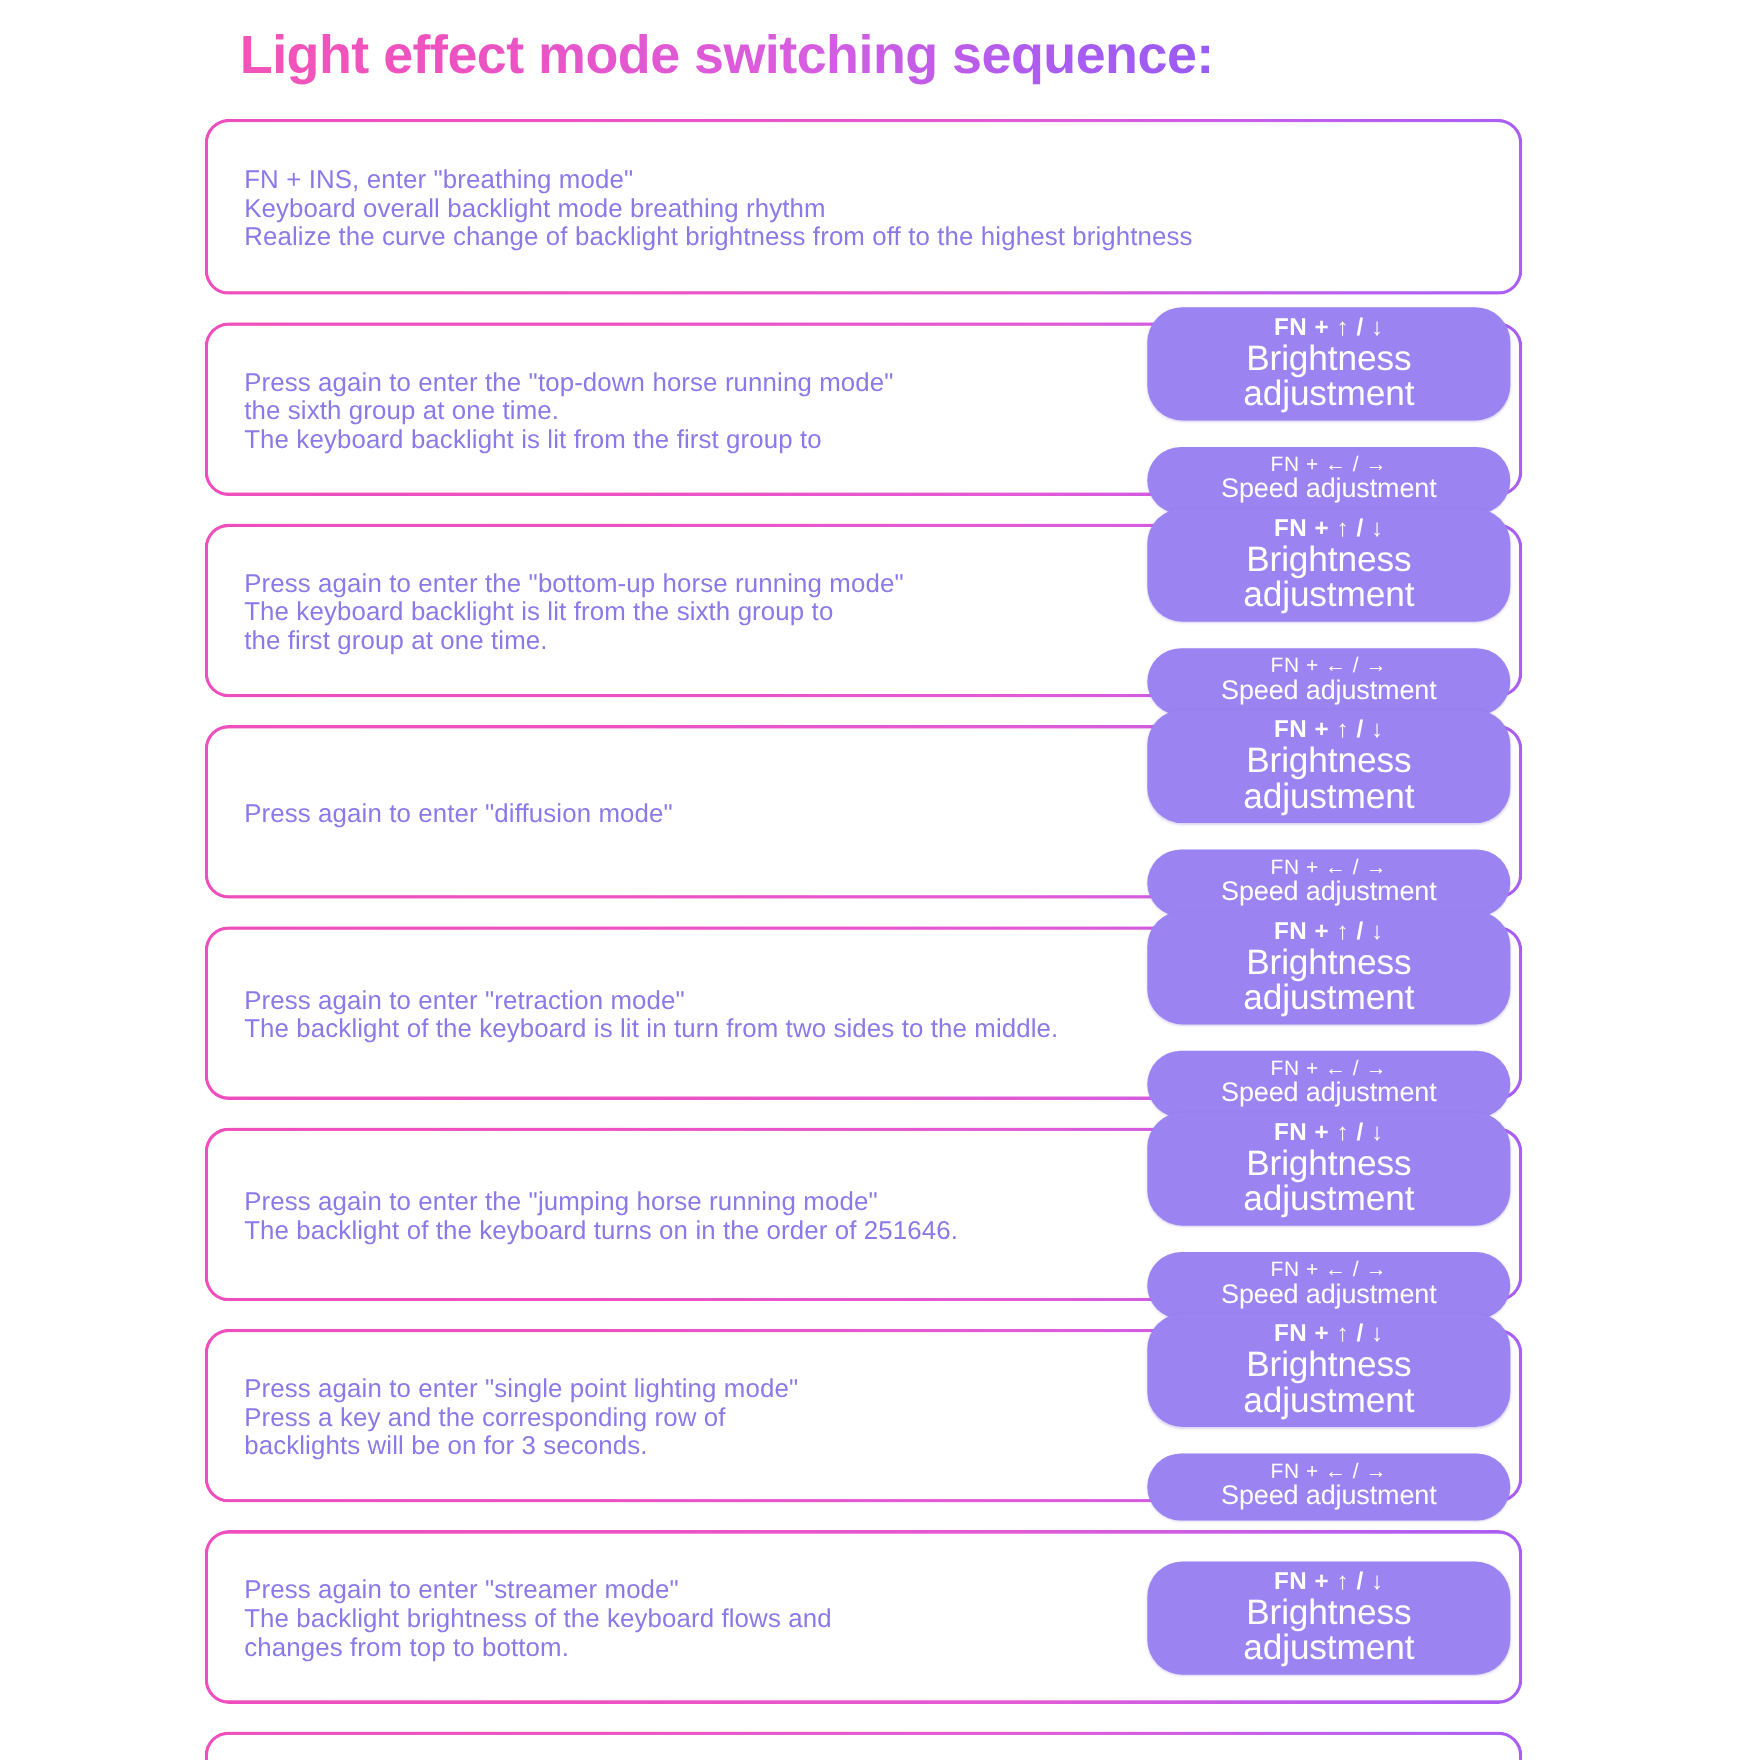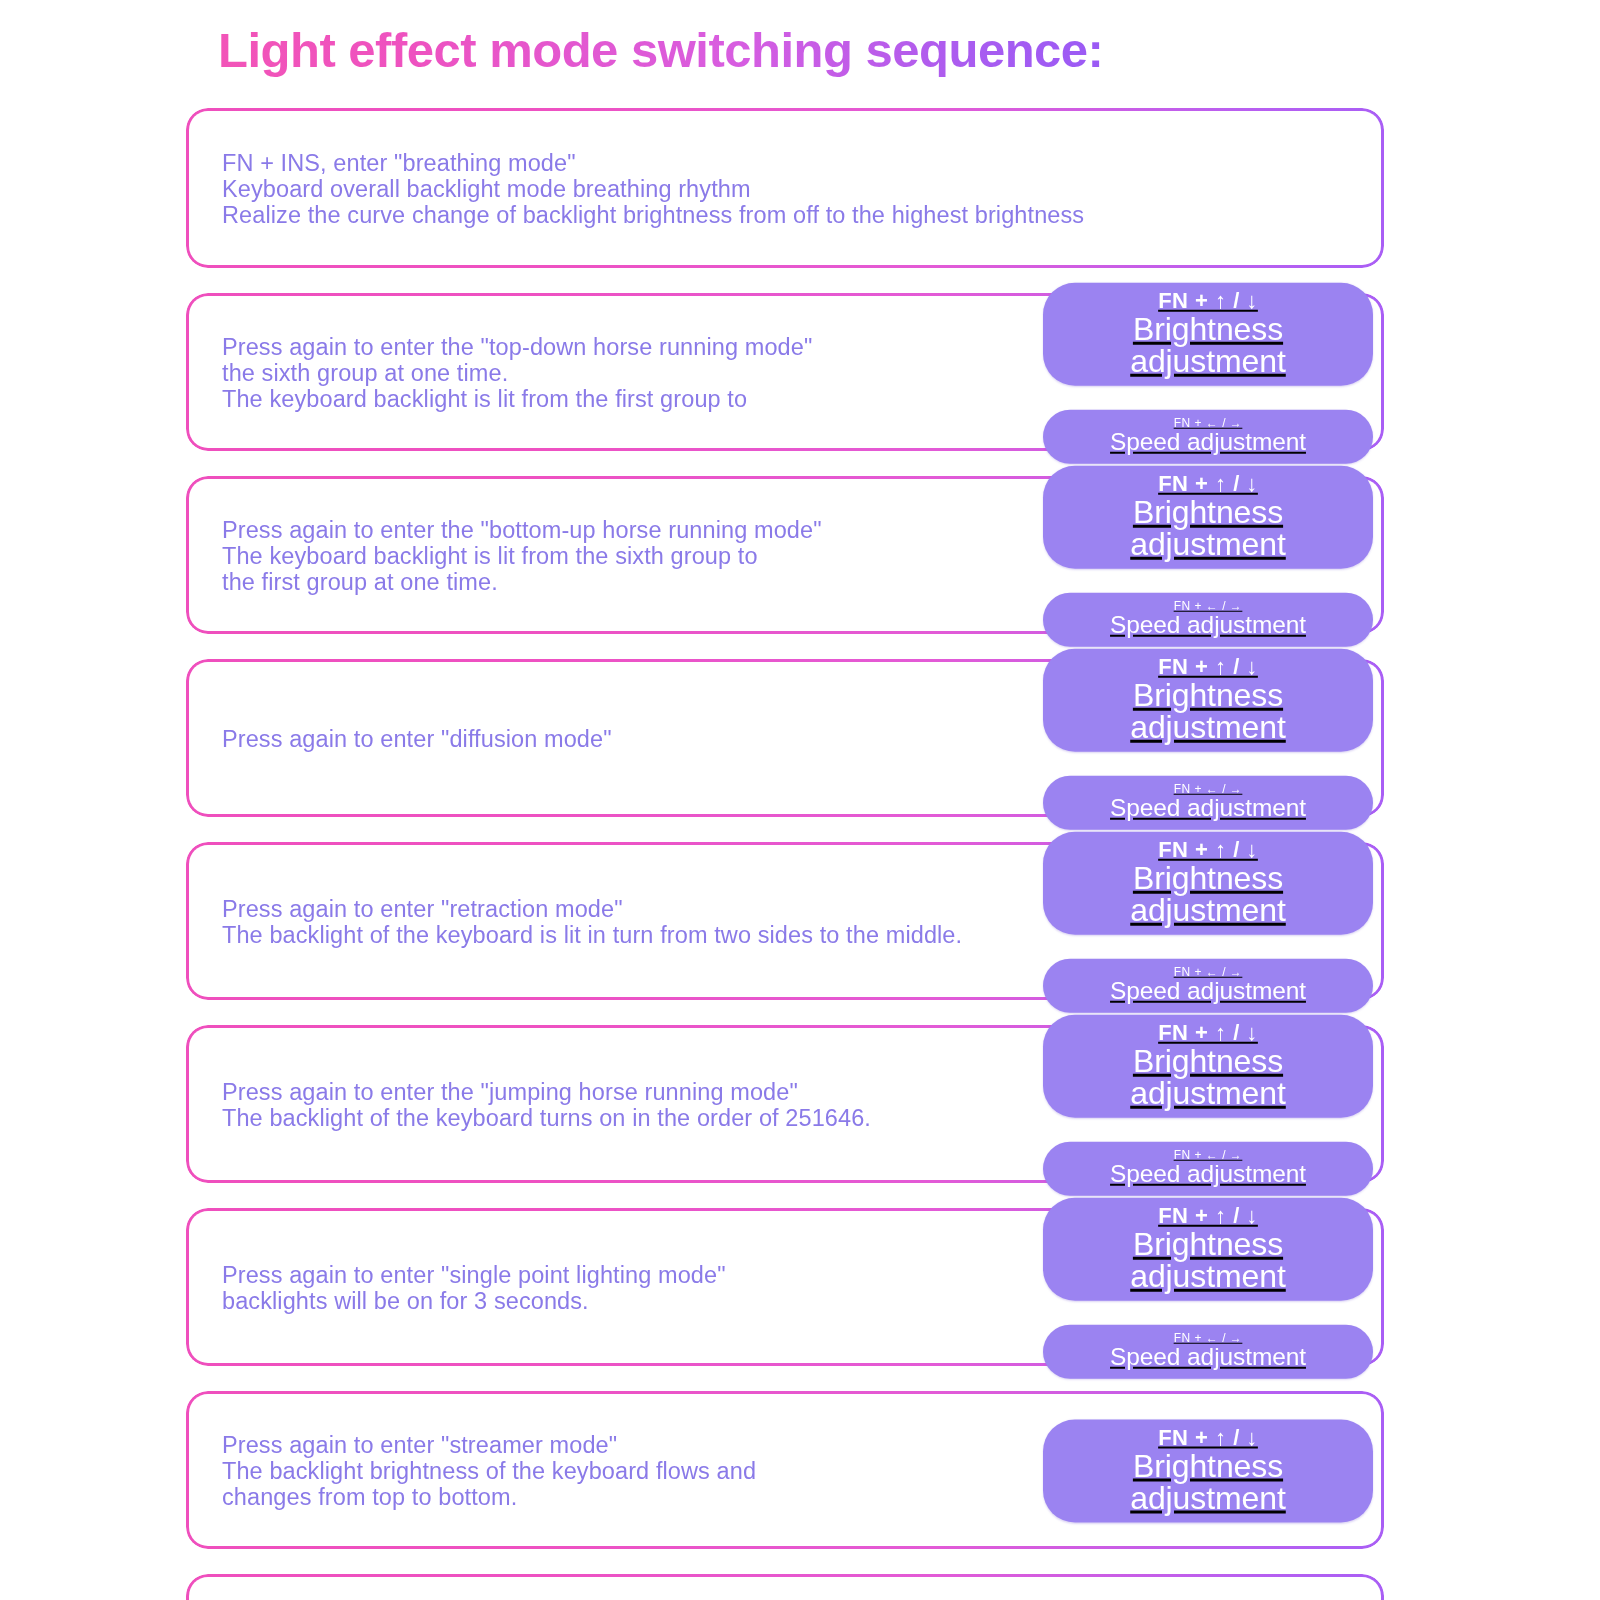--- a/index.html
+++ b/index.html
@@ -89,21 +89,20 @@
   
   .btn-col {
     position: absolute;
     right: -19px;
     top: 50%;
     transform: translateY(-50%);
     display: flex;
     flex-direction: column;
     gap: 24px;
     z-index: 3;
-    text-decoration: underline;
   }
 
   .pill {
     width: 330px;
     border-radius: 32px;
     background: #9b83f1;
     color: #ffffff;
     text-align: center;
     padding: 7px 10px 9px 10px;
     line-height: 1.0;
@@ -116,21 +115,21 @@
     font-weight: bold;
     letter-spacing: 0.5px;
     margin-bottom: 1px;
   }
   .pill .l2 {
     display: block;
     font-size: 32px;
     letter-spacing: -0.1px;
   }
 
-  .pill.speed .l1 { font-size: 12px; font-weight: normal; }
+  .pill.speed .l1 { font-size: 19px; font-weight: normal; }
   .pill.speed .l2 { font-size: 24.5px; }
 
   
   .card.h1 .card-body { min-height: 110px; }
   .card.h2 .card-body { min-height: 108px; }
   .card.h3 .card-body { min-height: 108px; }
   .card.h4 .card-body { min-height: 108px; }
   .card.h5 .card-body { min-height: 108px; }
   .card.h6 .card-body { min-height: 108px; }
   .card.h7 .card-body { min-height: 108px; }
@@ -241,20 +240,21 @@
               <span class="l1">FN + ← / →</span>
               <span class="l2">Speed adjustment</span>
             </div>
           </div>
         </div>
       </div>
       <div class="card h7">
         <div class="card-body">
           <div class="desc">
             <span class="line">Press again to enter "single point lighting mode"</span>
+            <span class="line">Press a key and the corresponding row of</span>
             <span class="line">backlights will be on for 3 seconds.</span>
           </div>
           <div class="btn-col">
             <div class="pill">
               <span class="l1">FN + ↑ / ↓</span>
               <span class="l2">Brightness adjustment</span>
             </div>
             <div class="pill speed">
               <span class="l1">FN + ← / →</span>
               <span class="l2">Speed adjustment</span>

